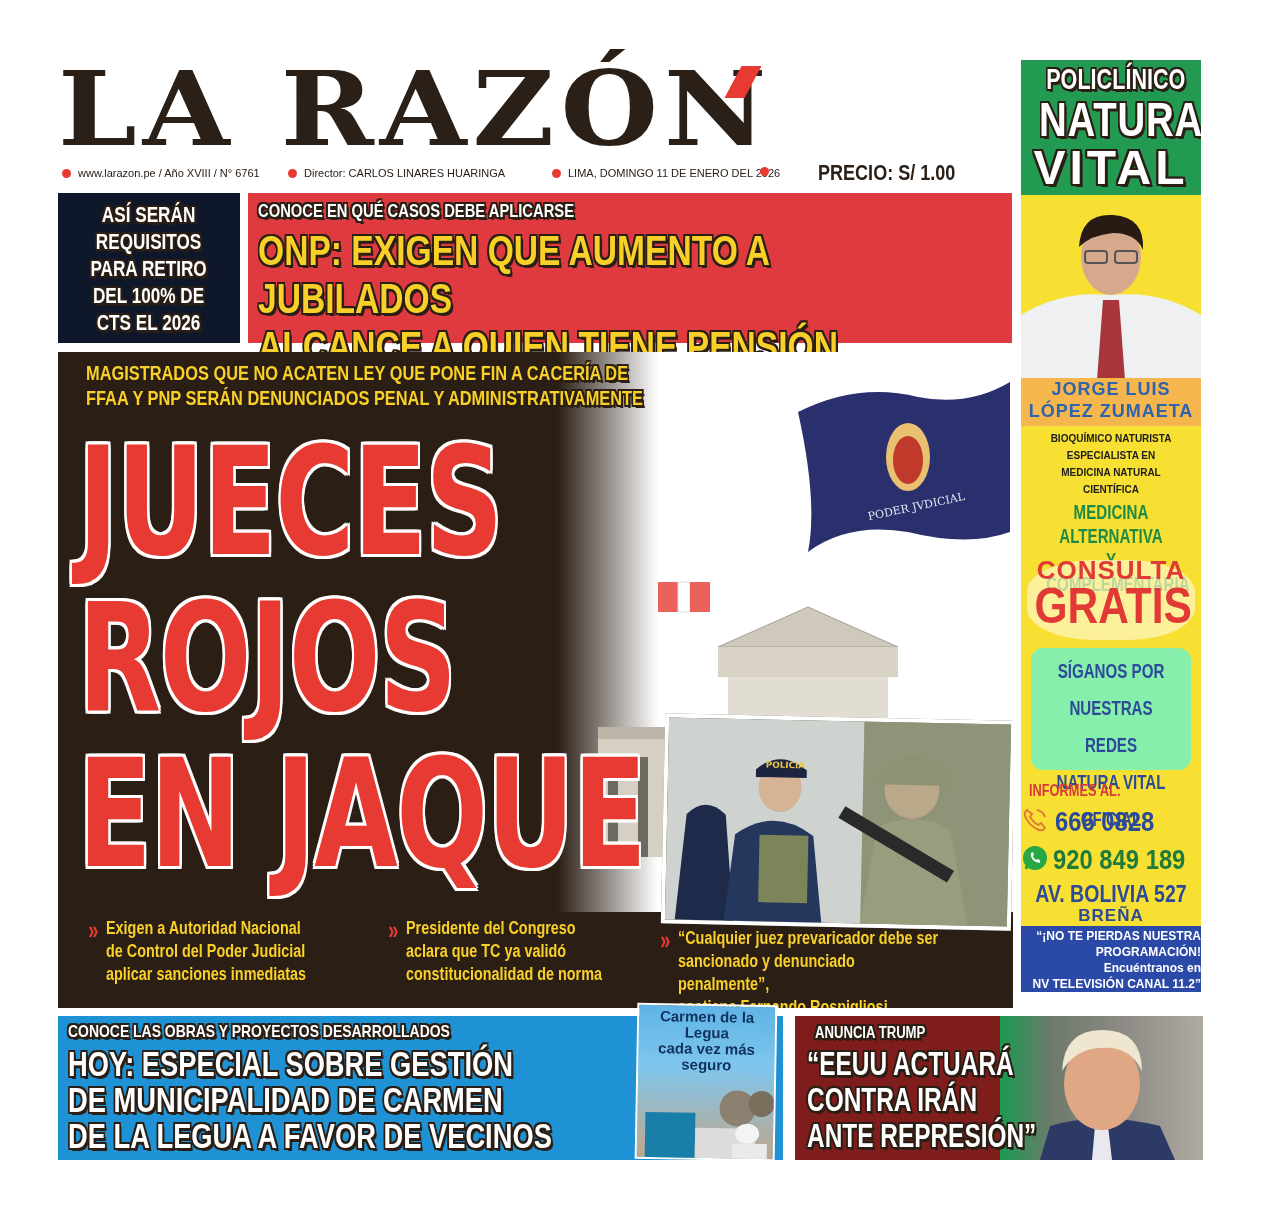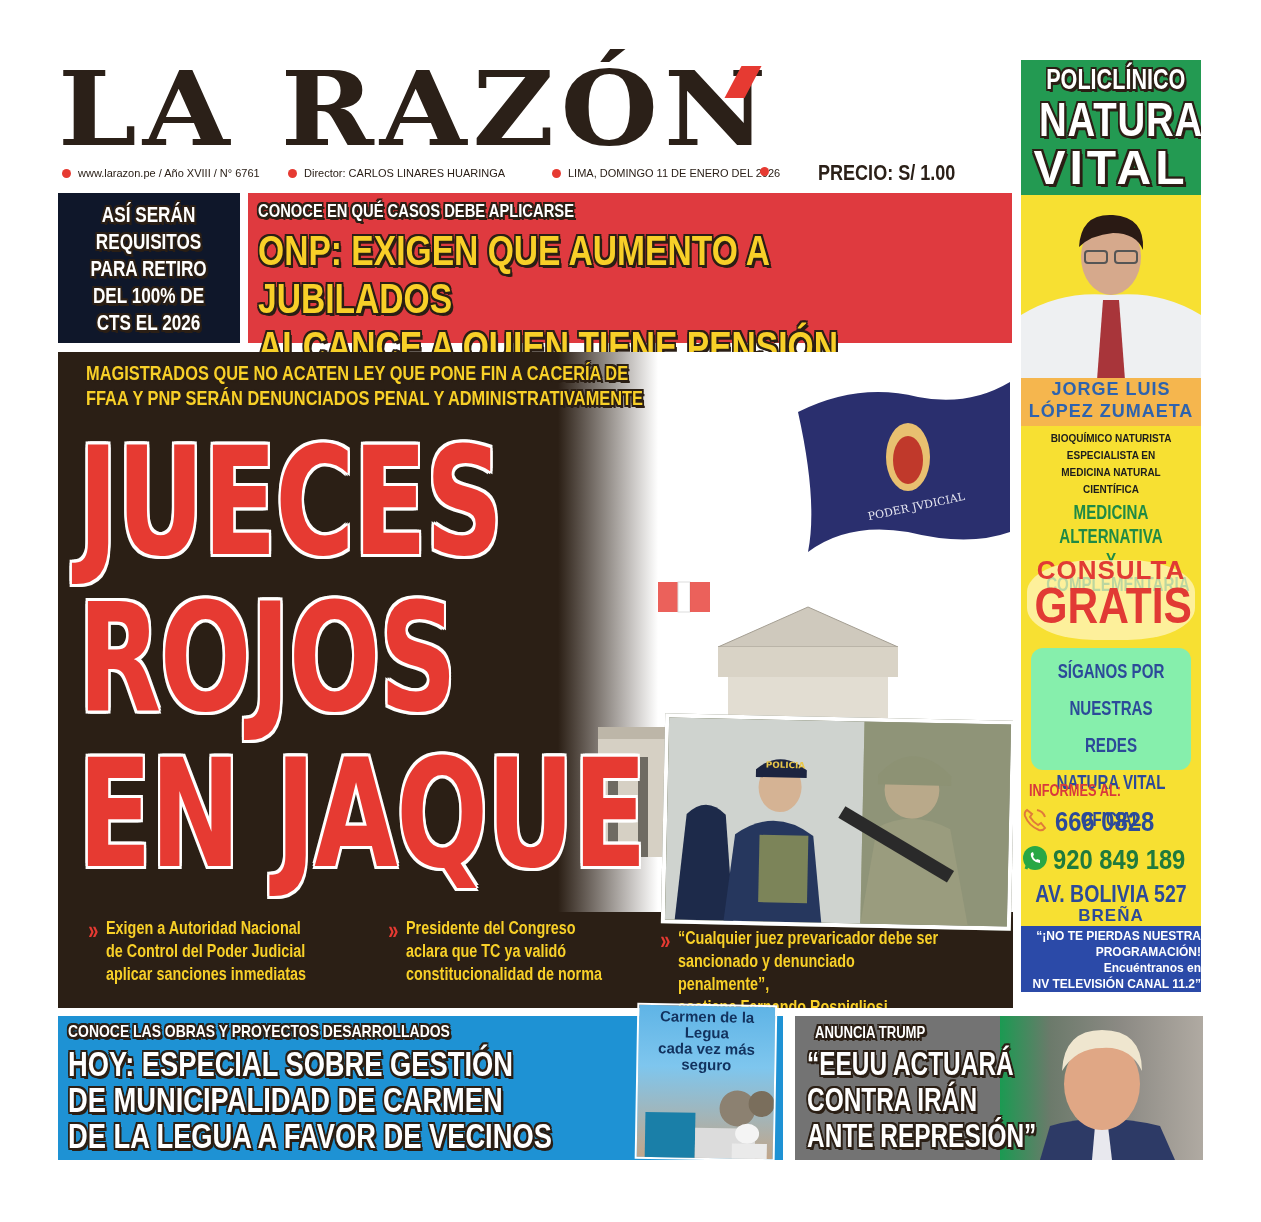--- a/index.html
+++ b/index.html
@@ -127,21 +127,21 @@
   .ad-city { position: absolute; left: 0; top: 846px; width: 180px; text-align: center; color: #2c4a99; font-weight: 700; font-size: 17px; line-height: 20px; letter-spacing: 1px; }
   .ad-promo { position: absolute; left: 0; top: 866px; width: 180px; height: 66px; background: #2b4aa8; text-align: right; color: #fff; font-weight: 700; font-size: 12px; line-height: 16px; padding-top: 2px; white-space: pre-line; }
 
   
   .carmen { left: 58px; top: 1016px; width: 725px; height: 144px; background: #1e92d4; }
   .carmen-kicker { position: absolute; left: 10px; top: 6px; color: #fff; font-weight: 700; font-size: 17px; transform: scaleX(0.82); transform-origin: left top; white-space: nowrap; }
   .carmen-headline { position: absolute; left: 10px; top: 30px; color: #fff; font-weight: 900; font-size: 35px; line-height: 36px; transform: scaleX(0.78); transform-origin: left top; white-space: pre-line; }
   .carmen-mag { position: absolute; left: 578px; top: -12px; width: 140px; height: 156px; background: linear-gradient(180deg, #5fb4e6 0%, #7ec6ee 40%, #c2a68a 100%); border: 2px solid #fff; transform: rotate(1deg); overflow: hidden; }
   .carmen-mag-title { color: #12325e; font-weight: 700; font-size: 15px; line-height: 16px; text-align: center; padding-top: 3px; white-space: pre-line; }
 
-  .trump { left: 795px; top: 1016px; width: 408px; height: 144px; background: #737373; overflow: hidden; }
+  .trump { left: 795px; top: 1016px; width: 408px; height: 144px; background: #7f1d1d; overflow: hidden; }
   .trump-photo { position: absolute; left: 205px; top: 0; width: 203px; height: 144px; background: linear-gradient(90deg, #1b9a52 0%, #6c7a6b 25%, #8c8a84 60%, #b0aaa2 100%); }
   .trump-kicker { position: absolute; left: 20px; top: 8px; color: #fff; font-weight: 700; font-size: 16px; transform: scaleX(0.82); transform-origin: left top; white-space: nowrap; }
   .trump-headline { position: absolute; left: 12px; top: 30px; color: #fff; font-weight: 900; font-size: 33px; line-height: 36px; transform: scaleX(0.74); transform-origin: left top; white-space: pre-line; }
 </style>
 </head>
 <body>
 
 <div class="abs masthead-title">LA RAZÓN</div>
 <div class="abs masthead-accent"></div>
 

